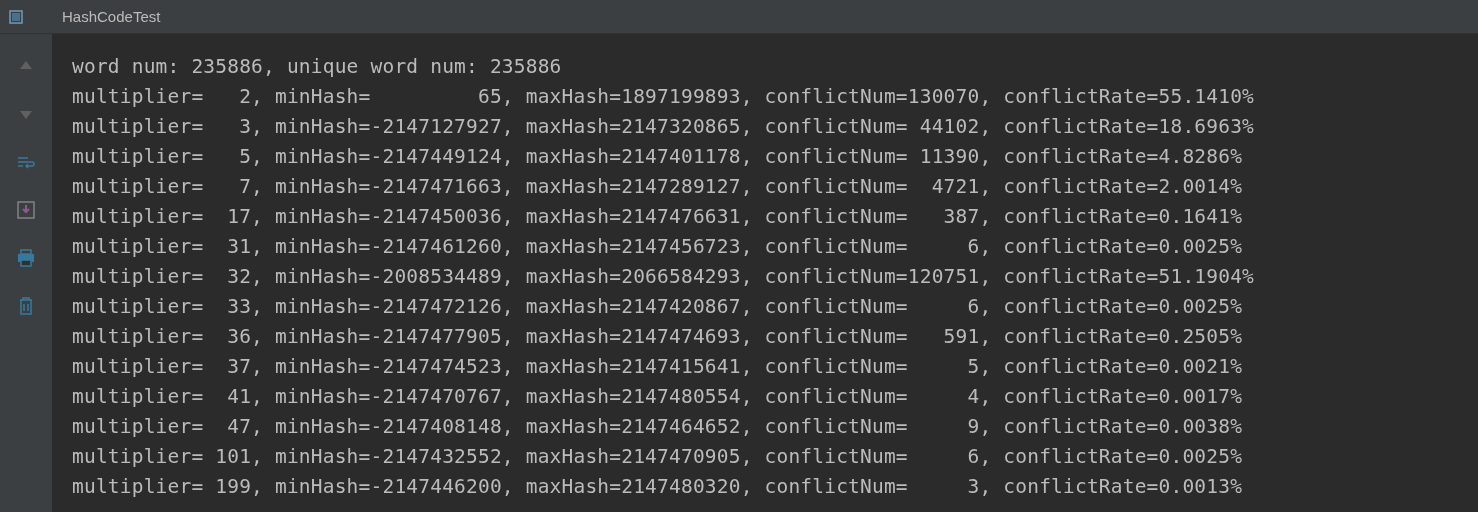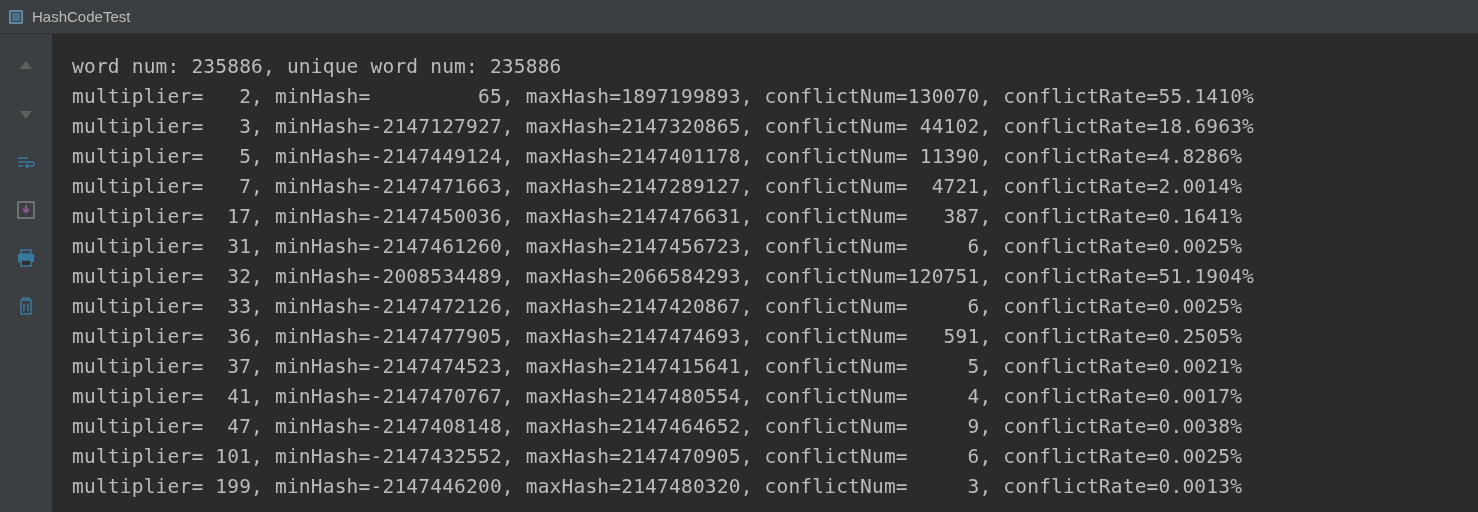--- a/index.html
+++ b/index.html
@@ -18,20 +18,21 @@
     .title-bar {
       height: 34px;
       background: #3c3f41;
       border-bottom: 1px solid #323232;
       display: flex;
       align-items: center;
       padding-left: 8px;
       font-family: -apple-system, BlinkMacSystemFont, 'Segoe UI', sans-serif;
       font-size: 15px;
       color: #bbbbbb;
+      gap: 30px;
     }
     .title-icon {
       width: 16px;
       height: 16px;
       margin-right: 8px;
       display: inline-flex;
       align-items: center;
       justify-content: center;
     }
     .main-area {

